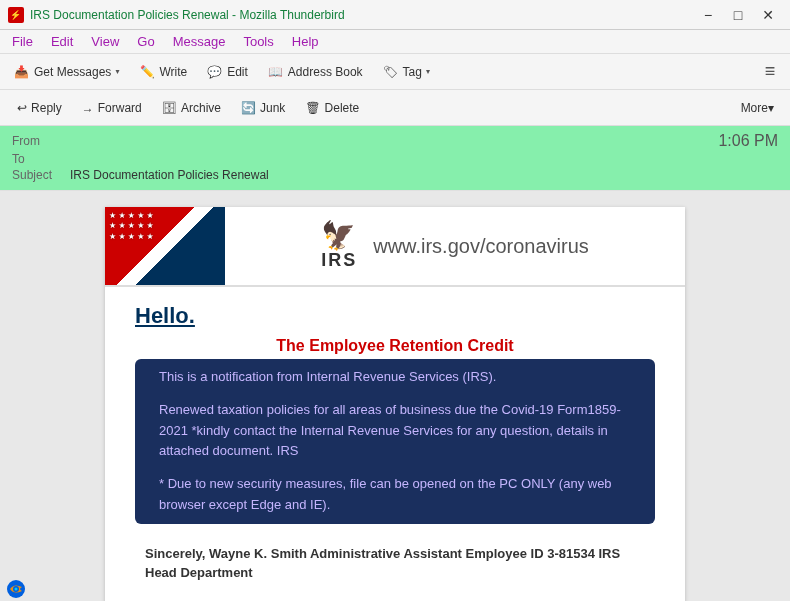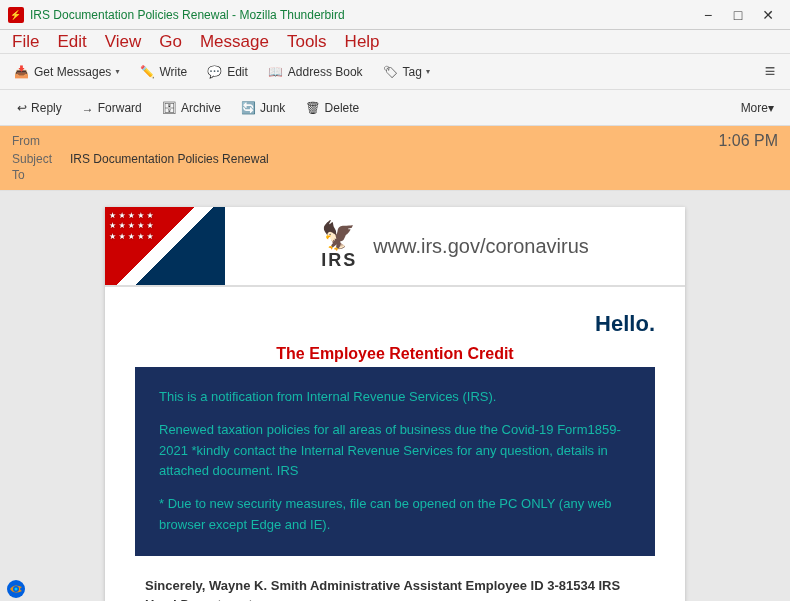--- a/index.html
+++ b/index.html
@@ -61,22 +61,22 @@
       background: #f5f5f5;
       height: 24px;
       display: flex;
       align-items: center;
       padding: 0 4px;
       border-bottom: 1px solid #ddd;
       gap: 2px;
     }
     .menu-item {
       padding: 2px 8px;
-      font-size: 17px;
-      color: #b91c1c;
+      font-size: 13px;
+      color: #a21caf;
       cursor: pointer;
       height: 22px;
       display: flex; align-items: center;
     }
 
     
     .toolbar {
       background: #f5f5f5;
       height: 36px;
       display: flex;
@@ -156,21 +156,21 @@
       border: none;
       cursor: pointer;
       font-size: 12px;
       color: #333;
       height: 28px;
       display: flex; align-items: center;
     }
 
     
     .email-headers {
-      background: #fdba74;
+      background: #86efac;
       padding: 6px 12px;
       border-bottom: 1px solid #e0e0e0;
     }
     .email-header-row {
       display: flex;
       align-items: center;
       gap: 8px;
       margin-bottom: 2px;
       font-size: 12px;
     }
@@ -277,41 +277,42 @@
       letter-spacing: 4px;
     }
 
     
     .content-inner {
       position: relative;
       z-index: 1;
       padding: 0 30px 20px 30px;
     }
     .hello-text {
-      text-align: right;
+      text-align: left;
       font-size: 22px;
       font-weight: bold;
       color: #00305a;
-      padding: 24px 0 8px 0;
+      padding: 16px 0 8px 0;
+      text-decoration: underline;
     }
     .subtitle-text {
       text-align: center;
       font-size: 16px;
       font-weight: bold;
       color: #c00;
       margin-bottom: 4px;
     }
 
     
     .blue-box {
       background: #1a2f5e;
-      border-radius: 0;
-      padding: 20px 24px;
+      border-radius: 6px;
+      padding: 8px 24px;
       margin-bottom: 20px;
-      color: #14b8a6;
+      color: #c4b5fd;
       font-size: 13px;
       line-height: 1.6;
     }
     .blue-box p {
       margin-bottom: 12px;
     }
     .blue-box p:last-child {
       margin-bottom: 0;
     }
 
@@ -402,25 +403,25 @@
     <button class="more-btn">More▾</button>
   </div>
 </div>
 
 <div class="email-headers">
   <div class="email-header-row">
     <span class="header-label">From</span>
     <div class="header-time">1:06 PM</div>
   </div>
   <div class="email-header-row">
+    <span class="header-label">To</span>
+  </div>
+  <div class="email-header-row">
     <span class="header-label">Subject</span>
     <span class="header-value">IRS Documentation Policies Renewal</span>
-  </div>
-  <div class="email-header-row">
-    <span class="header-label">To</span>
   </div>
 </div>
 
 <div class="email-body">
   <div class="email-content watermark-container">
 
     <div class="watermark">
       <span class="watermark-text">IRS</span>
     </div>
 

